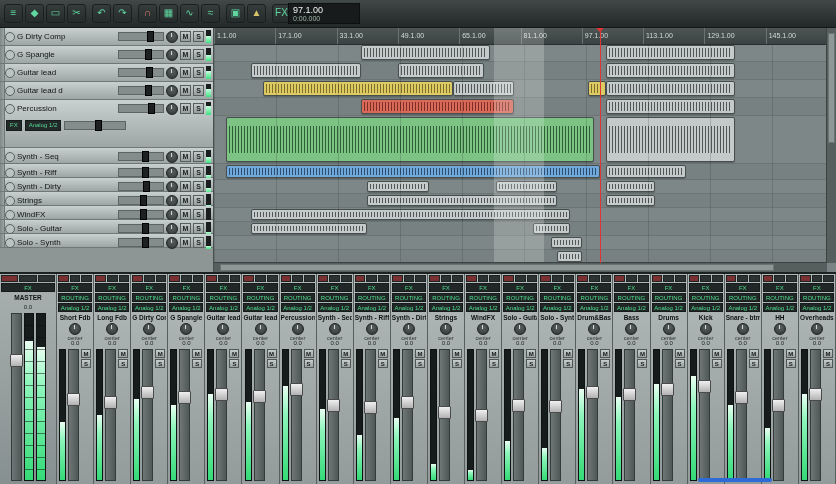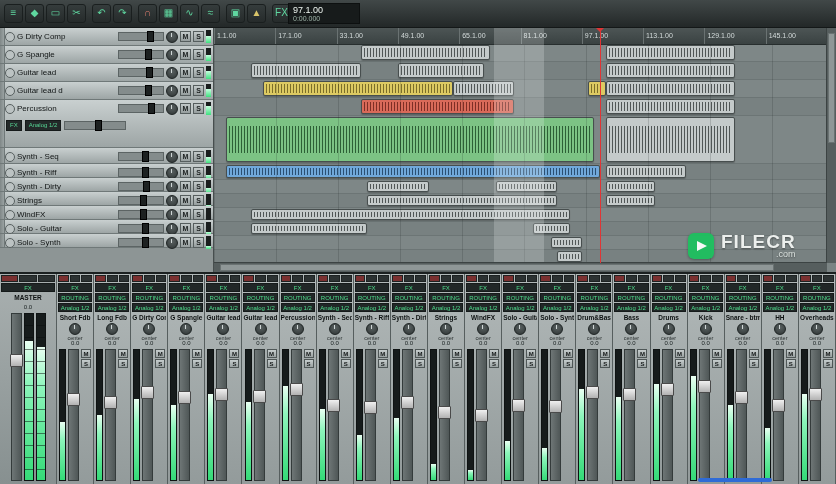--- a/index.html
+++ b/index.html
@@ -1075,22 +1075,15 @@
             <div class="fthumb" style="top: calc(34% - 6px);"></div>
           </div>
           <div class="mscol">
             <div class="msb">M</div>
             <div class="msb">S</div>
           </div>
         </div>
       </div>
     </div>
 
-  <div class="watermark">
-    <div class="wm-icon"></div>
-    <div class="wm-col">
-      <div class="wm-text">FILECR</div>
-      <div class="wm-suffix">.com</div>
-    </div>
-  </div>
 
   <div class="bottom-blue"></div>
 </div>
 
 </body></html>

